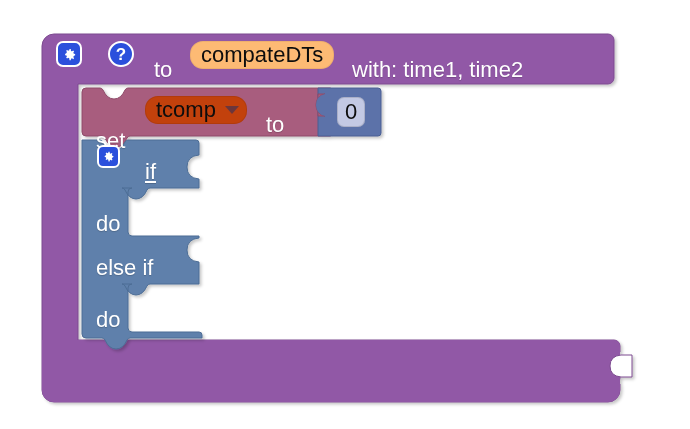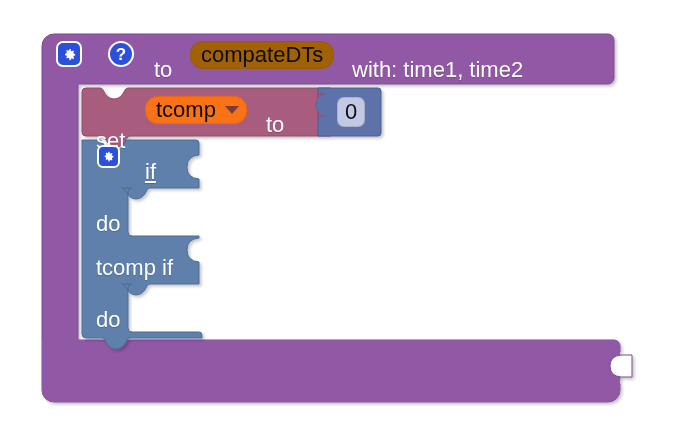--- a/index.html
+++ b/index.html
@@ -28,29 +28,29 @@
   }
   .field{
     position:absolute;
     display:flex;align-items:center;justify-content:center;
     box-sizing:border-box;
     white-space:nowrap;
     color:#0d0d0d;
     user-select:none;
   }
   .field-name{
-    background:#a16207;
+    background:#fdba74;
     border-radius:13px;
     height:28px;
     padding:0 11px;
     font-size:22px;
     box-shadow:inset 0 0 0 1px rgba(0,0,0,.06);
   }
   .field-dd{
-    background:#f97316;
+    background:#c2410c;
     border-radius:13px;
     height:28px;
     padding:0 8px 0 11px;
     font-size:22px;
     gap:9px;
     box-shadow:inset 0 0 0 1px rgba(0,0,0,.08);
   }
   .caret{
     width:0;height:0;
     border-left:7px solid transparent;
@@ -272,21 +272,21 @@
 
   <div class="icon-btn icon-gear-sm" style="left:97px;top:145px;">
     <svg width="13" height="13" viewBox="0 0 24 24" fill="#ffffff">
       <path d="M12 8a4 4 0 100 8 4 4 0 000-8zm0 6a2 2 0 110-4 2 2 0 010 4z"></path>
       <path d="M21 13v-2l-2.2-.4a6.9 6.9 0 00-.7-1.7l1.3-1.8-1.5-1.5-1.8 1.3a6.9 6.9 0 00-1.7-.7L14 3h-2l-.4 2.2a6.9 6.9 0 00-1.7.7L8.1 4.6 6.6 6.1l1.3 1.8a6.9 6.9 0 00-.7 1.7L5 11v2l2.2.4c.16.6.4 1.17.7 1.7l-1.3 1.8 1.5 1.5 1.8-1.3c.53.3 1.1.54 1.7.7L12 21h2l.4-2.2c.6-.16 1.17-.4 1.7-.7l1.8 1.3 1.5-1.5-1.3-1.8c.3-.53.54-1.1.7-1.7L21 13z"></path>
     </svg>
   </div>
 
   <div class="lbl" style="left:145px;top:147px;text-decoration:underline;">if</div>
   <div class="lbl" style="left:96px;top:199px;">do</div>
-  <div class="lbl" style="left:96px;top:243px;">tcomp if</div>
+  <div class="lbl" style="left:96px;top:243px;">else if</div>
   <div class="lbl" style="left:96px;top:295px;">do</div>
 
   <div style="position:absolute;left:186px;top:150px;width:26px;height:36px;"></div>
   <div style="position:absolute;left:128px;top:190px;width:72px;height:46px;"></div>
   <div style="position:absolute;left:186px;top:234px;width:26px;height:36px;"></div>
   <div style="position:absolute;left:128px;top:286px;width:72px;height:46px;"></div>
   <div style="position:absolute;left:606px;top:352px;width:28px;height:28px;"></div>
 
 </div>
 

